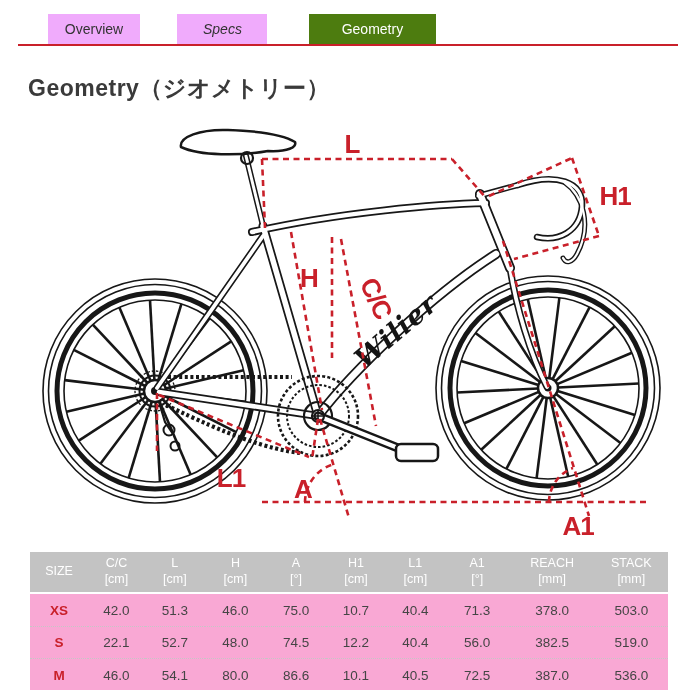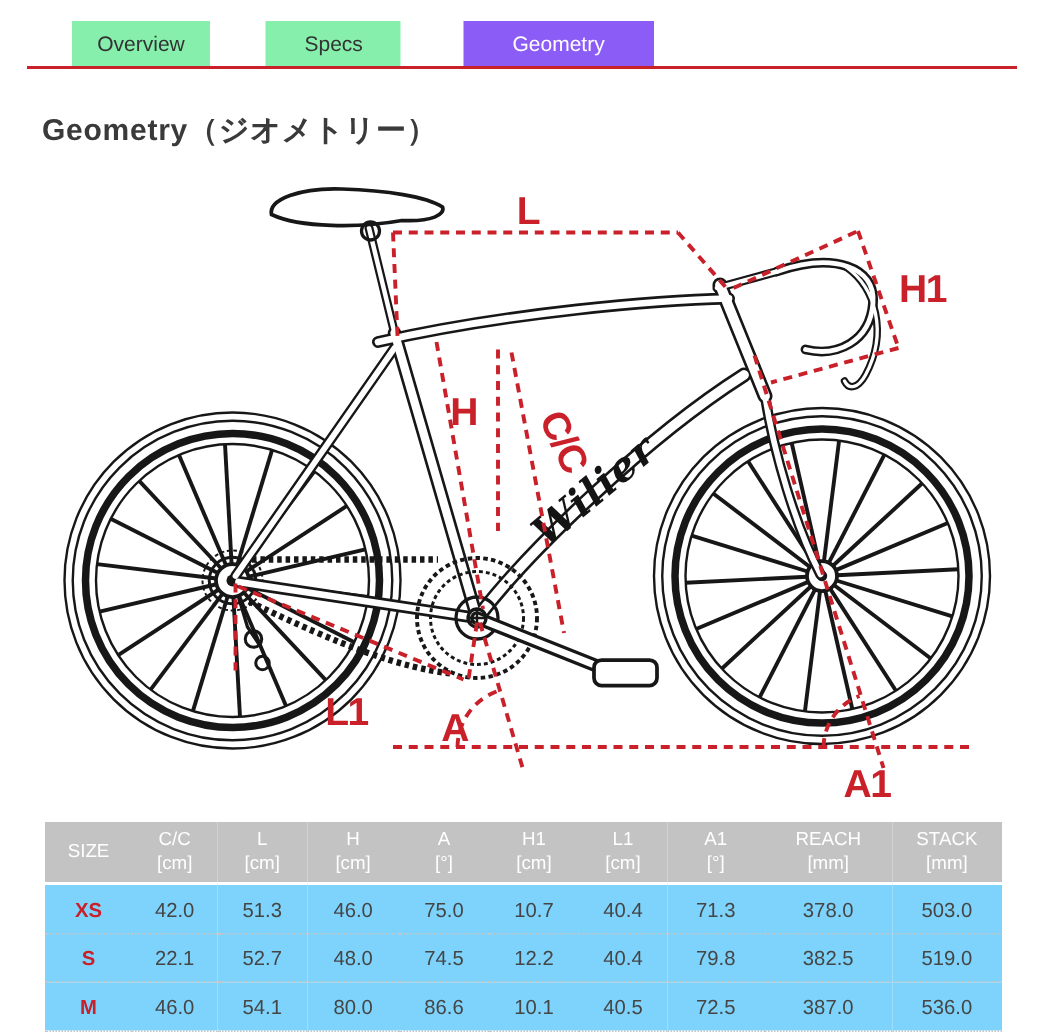--- a/index.html
+++ b/index.html
@@ -2,49 +2,49 @@
 <html><head>
 <meta charset="utf-8">
 <style>
   * { margin:0; padding:0; box-sizing:border-box; }
   html,body { background:#fff; width:697px; font-family:"Liberation Sans","DejaVu Sans",sans-serif; }
   body { height:690px; overflow:hidden; }
 
   
   .tabbar { padding:14px 0 0 48px; height:44px; }
   .tab { display:inline-block; height:30px; line-height:30px; text-align:center;
-         font-size:14px; color:#333; background:#86efac; border:none; cursor:pointer;
+         font-size:14px; color:#333; background:#f0abfc; border:none; cursor:pointer;
          vertical-align:bottom; font-family:inherit; }
   .tab.t0 { width:92px; margin-right:33px; }
-  .tab.t1 { width:90px; margin-right:37px; }
+  .tab.t1 { width:90px; margin-right:37px;font-style:italic; }
   .tab.t2 { width:127px; }
-  .tab.active { background:#8b5cf6; color:#fff; }
+  .tab.active { background:#4d7c0f; color:#fff; }
   .red-line { height:2px; background:#c9202a; margin:0 19px 0 18px; }
 
   
-  .page-title { margin:27px 0 0 28px; font-size:20px; font-weight:bold; color:#3a3a3a; letter-spacing:.5px; }
+  .page-title { margin:27px 0 0 28px; font-size:23px; font-weight:bold; color:#3a3a3a; letter-spacing:.5px; }
 
   
   svg.diagram { display:block; margin-top:6px; }
   .dim { stroke:#c9202a; stroke-width:2.6; fill:none; stroke-dasharray:6 4.5; }
   .dimlabel { fill:#c9202a; font-weight:bold; font-size:26px; letter-spacing:-1px; font-family:"Liberation Sans",sans-serif; }
   .blk  { stroke:#171717; fill:none; }
   .tube-b { stroke:#171717; fill:none; stroke-linecap:round; }
   .tube-w { stroke:#ffffff; fill:none; stroke-linecap:round; }
   .logo { font-family:"DejaVu Serif","Liberation Serif",serif; font-style:italic; font-weight:bold;
           font-size:27px; fill:#141414; letter-spacing:1px; }
 
   
   .geo-table-wrap { margin:4px 29px 0 30px; }
   table { width:100%; border-collapse:collapse; table-layout:fixed; }
   thead th { background:#c3c3c3; color:#ffffff; font-weight:normal; font-size:12.5px;
              line-height:1.25; padding:4px 0 5px; }
   thead th .unit { display:block; }
   tbody td { text-align:center; font-size:13.5px; color:#454545; padding:8.5px 0 8px;
-             border-bottom:1px dotted #c6c6c6; background:#7dd3fc; }
+             border-bottom:1px dotted #c6c6c6; background:#f9a8d4; }
   tbody tr:first-child td { border-top:2px solid #fff; }
   td.size { color:#c9202a; font-weight:bold; }
 </style>
 </head>
 <body>
 
 <div class="tabbar">
   <button class="tab t0">Overview</button>
   <button class="tab t1">Specs</button>
   <button class="tab t2 active">Geometry</button>
@@ -252,21 +252,21 @@
         <td>503.0</td>
       </tr>
       <tr>
         <td class="size">S</td>
         <td>22.1</td>
         <td>52.7</td>
         <td>48.0</td>
         <td>74.5</td>
         <td>12.2</td>
         <td>40.4</td>
-        <td>79.8</td>
+        <td>56.0</td>
         <td>382.5</td>
         <td>519.0</td>
       </tr>
       <tr>
         <td class="size">M</td>
         <td>46.0</td>
         <td>54.1</td>
         <td>80.0</td>
         <td>86.6</td>
         <td>10.1</td>

